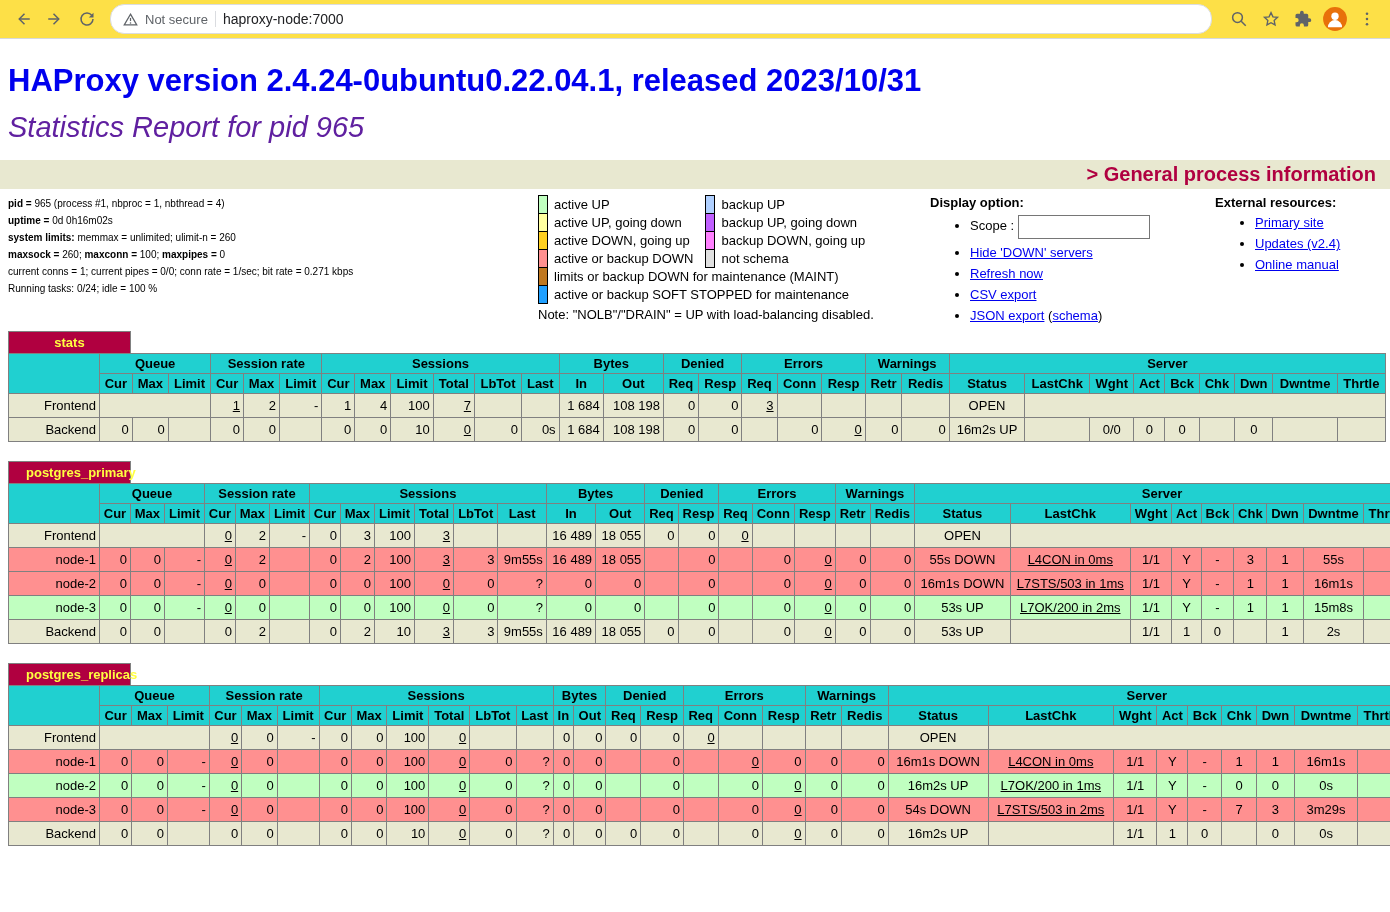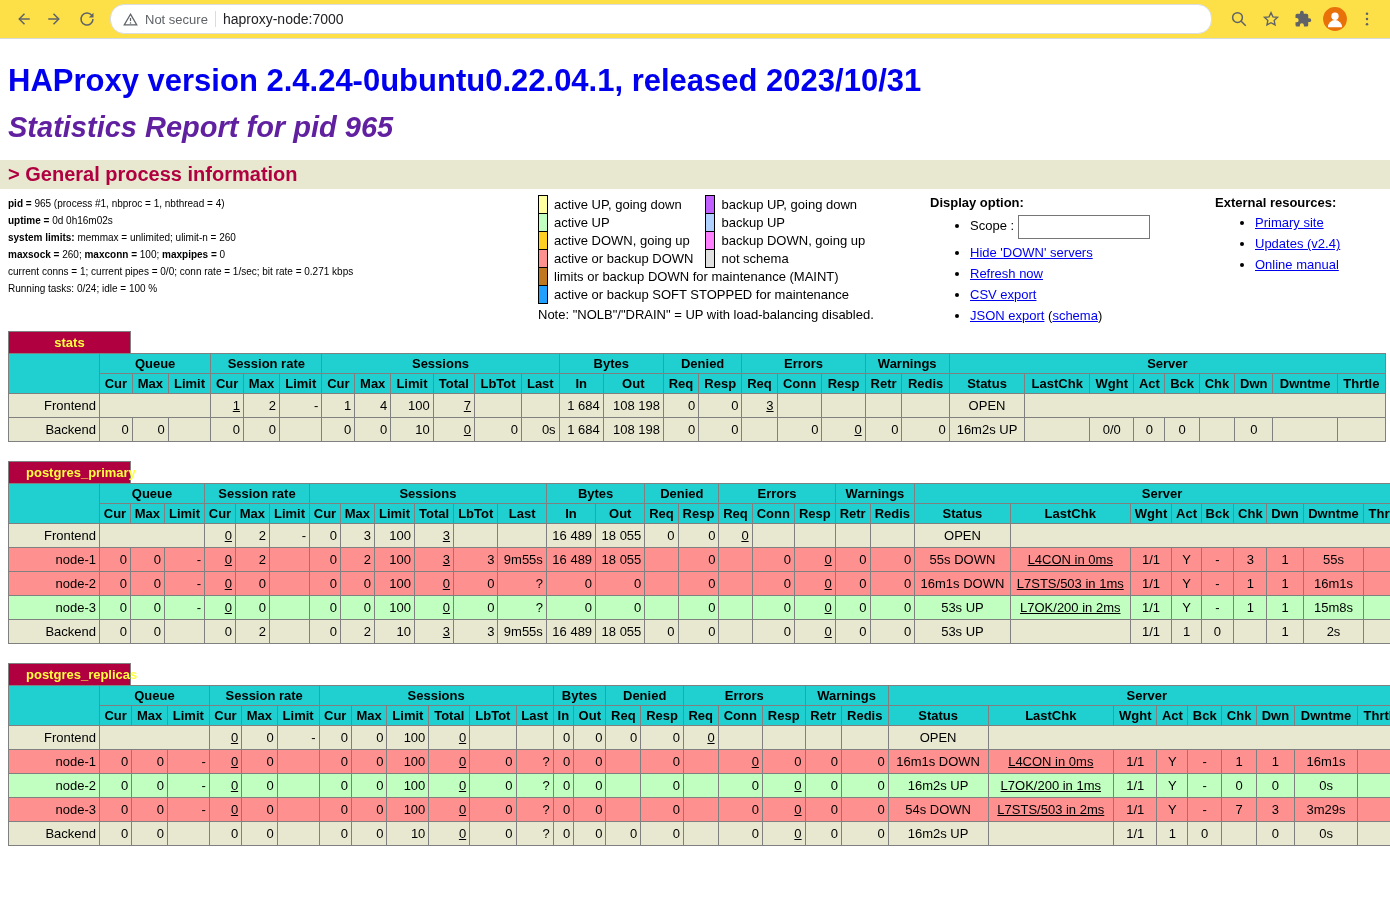--- a/index.html
+++ b/index.html
@@ -28,26 +28,26 @@
   .addr .url { color: #202124; font-size: 14px; white-space: nowrap; overflow: hidden; }
   .tool-btn {
     width: 30px; height: 30px; border: none; background: transparent; border-radius: 50%;
     display: flex; align-items: center; justify-content: center; flex: none; padding: 0;
   }
   
   .page { padding: 0 8px; }
   h1 { font-size: 31px; margin: 24px 0 0; font-weight: bold; }
   h1 a { color: var(--title-color); text-decoration: none; }
   h2 {
-    font-size: 29px; font-style: italic; font-weight: bold;
+    font-size: 29px; font-style: italic; font-weight: normal;
     color: var(--subtitle-color); margin: 12px 0 0;
   }
   h3 {
     font-size: 20px; font-weight: bold; color: var(--section-color);
-    background: var(--section-bg); margin: 16px -8px 0; padding: 3px 8px;
+    background: var(--section-bg); margin: 16px -8px 0; padding: 3px 14px; text-align: right;
   }
   .info-row { display: flex; align-items: flex-start; margin-top: 6px; }
   .proc-info { width: 530px; flex: none; font-size: 10px; line-height: 17px; }
   .legend-block { width: 392px; flex: none; }
   table.lgd { border-collapse: collapse; }
   td.lgd-chip { width: 8px; min-width: 8px; height: 17px; border: 1px solid #000; padding: 0; }
   td.lgd-label { font-size: 13px; padding: 1px 12px 1px 6px; white-space: nowrap; }
   .lgd-note { font-size: 13px; margin-top: 3px; white-space: nowrap; }
   .opts { width: 285px; flex: none; font-size: 13px; }
   .opts-heading, .ext-heading { font-weight: bold; font-size: 13px; }
@@ -164,30 +164,30 @@
         <div><b>system limits:</b><span> memmax = unlimited; ulimit-n = 260</span></div>
         <div><b>maxsock = </b><span>260; </span><b>maxconn = </b><span>100; </span><b>maxpipes = </b><span>0</span></div>
         <div><span>current conns = 1; current pipes = 0/0; conn rate = 1/sec; bit rate = 0.271 kbps</span></div>
         <div><span>Running tasks: 0/24; idle = 100 %</span></div>
       </div>
 
     <div class="legend-block">
       <table class="lgd">
         <tbody>
             <tr>
+              <td class="lgd-chip" style="background: rgb(192, 255, 192);"></td>
+              <td class="lgd-label">active UP</td>
+              <td class="lgd-chip" style="background: rgb(176, 208, 255);"></td>
+              <td class="lgd-label">backup UP</td>
+            </tr>
+            <tr>
               <td class="lgd-chip" style="background: rgb(255, 255, 160);"></td>
               <td class="lgd-label">active UP, going down</td>
               <td class="lgd-chip" style="background: rgb(192, 96, 255);"></td>
               <td class="lgd-label">backup UP, going down</td>
-            </tr>
-            <tr>
-              <td class="lgd-chip" style="background: rgb(192, 255, 192);"></td>
-              <td class="lgd-label">active UP</td>
-              <td class="lgd-chip" style="background: rgb(176, 208, 255);"></td>
-              <td class="lgd-label">backup UP</td>
             </tr>
             <tr>
               <td class="lgd-chip" style="background: rgb(255, 208, 32);"></td>
               <td class="lgd-label">active DOWN, going up</td>
               <td class="lgd-chip" style="background: rgb(255, 128, 255);"></td>
               <td class="lgd-label">backup DOWN, going up</td>
             </tr>
             <tr>
               <td class="lgd-chip" style="background: rgb(255, 144, 144);"></td>
               <td class="lgd-label">active or backup DOWN</td>

